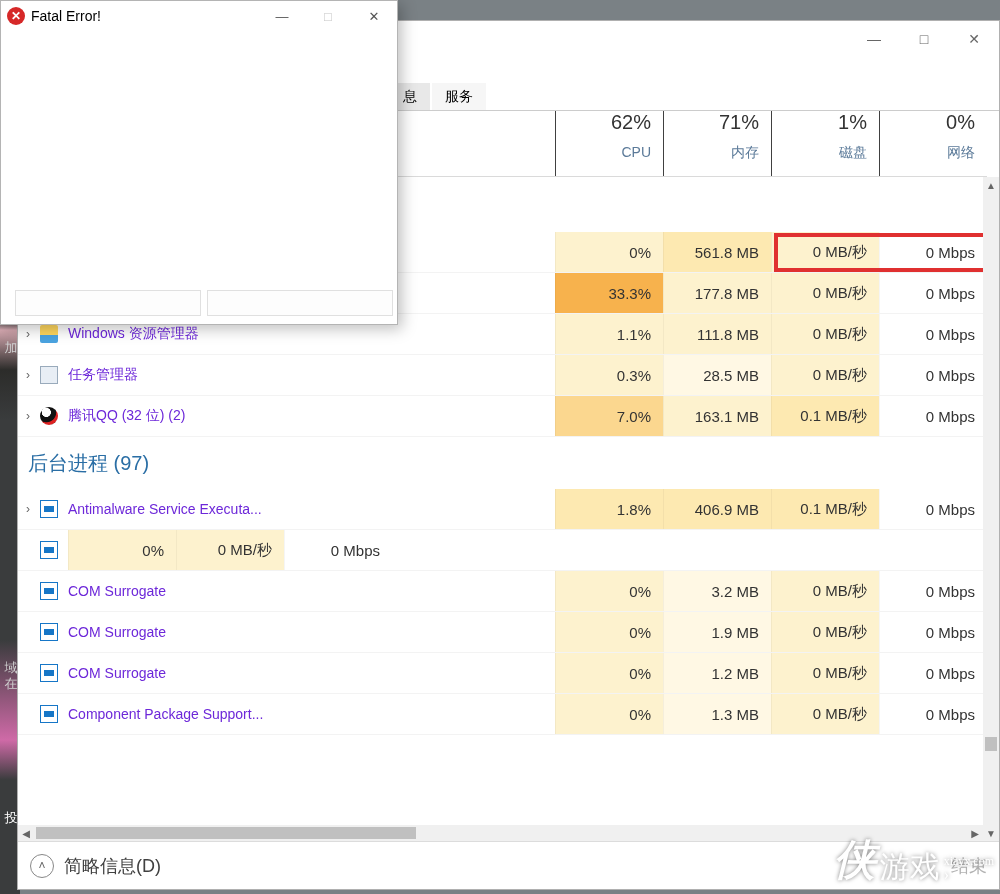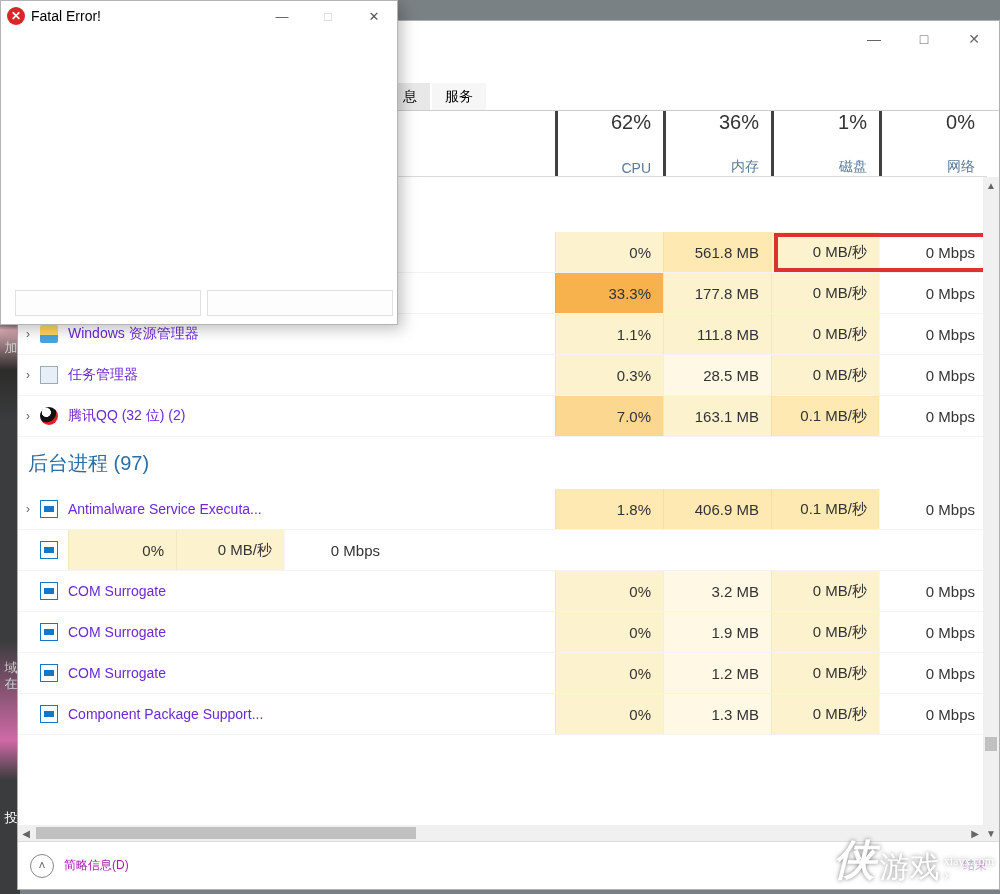--- a/index.html
+++ b/index.html
@@ -99,22 +99,22 @@
   border-bottom:1px solid #dadada;
   display:flex;
 }
 .col-headers .name-col {
   flex:1;
   display:flex; align-items:flex-end; padding-left:10px; padding-bottom:6px;
   font-size:15px; color:#444;
 }
 .col-headers .metric {
   width: 108px;
-  border-left:3px solid #404040;
-  display:flex; flex-direction:column; justify-content:space-between; align-items:flex-end;
+  border-left:1px solid #404040;
+  display:flex; flex-direction:column; justify-content:flex-start; align-items:flex-end;
   padding-right:12px;
 }
 .col-headers .metric .pct { font-size:20px; color:#333; }
 .col-headers .metric .lbl { font-size:14px; color:#5b7a99; margin-top:10px; }
 
 .rows {
   position:absolute;
   left:0; right:12px; top:66px; bottom:48px;
   overflow:hidden;
 }
@@ -177,21 +177,21 @@
   left:0; right:0; bottom:0; height:48px;
   border-top:1px solid #dcdcdc;
   display:flex; align-items:center;
   padding: 0 12px;
   gap:10px;
 }
 .tm-footer .circle {
   width:24px; height:24px; border:1.5px solid #888; border-radius:50%;
   display:flex; align-items:center; justify-content:center; font-size:12px; color:#666;
 }
-.tm-footer .lbl { font-size:12px; color:#a21caf; }
+.tm-footer .lbl { font-size:18px; color:#404040; }
 
 
 .vscroll {
   position:absolute; right:0; top:66px; bottom:48px; width:16px;
   background:#f0f0f0;
 }
 .vscroll .thumb {
   position:absolute; left:2px; right:2px; top:560px; height:14px;
   background:#c0c0c0;
 }
@@ -288,21 +288,21 @@
 
     <div class="col-headers">
       <div class="name-col">
         <span style="margin-left:350px">态</span>
       </div>
       <div class="metric">
         <div class="pct">62%</div>
         <div class="lbl">CPU</div>
       </div>
       <div class="metric">
-        <div class="pct">36%</div>
+        <div class="pct">71%</div>
         <div class="lbl">内存</div>
       </div>
       <div class="metric">
         <div class="pct">1%</div>
         <div class="lbl">磁盘</div>
       </div>
       <div class="metric">
         <div class="pct">0%</div>
         <div class="lbl">网络</div>
       </div>

